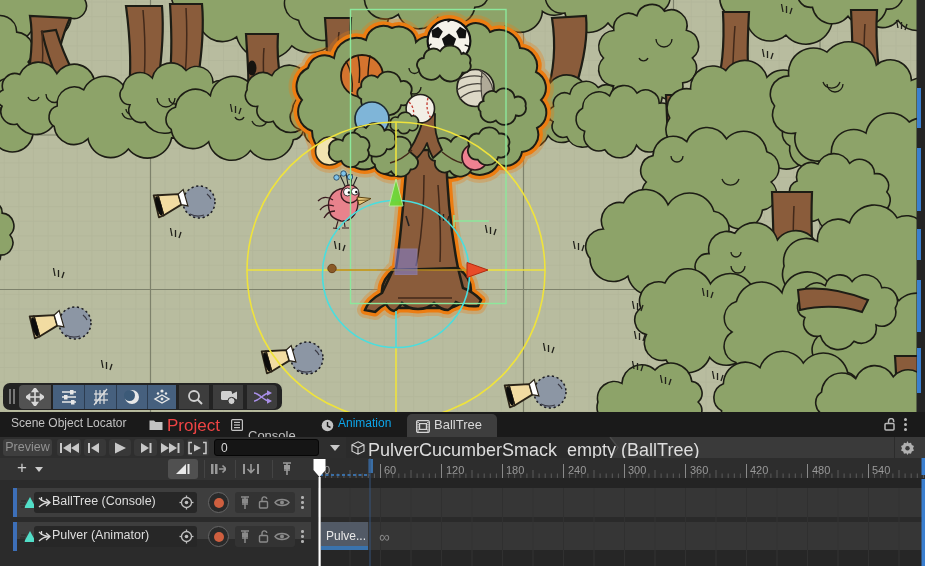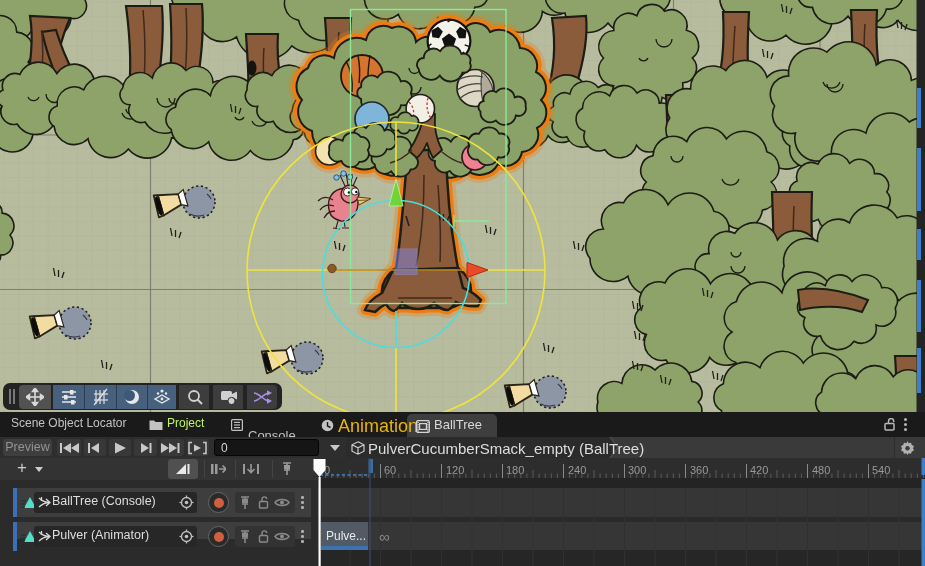--- a/index.html
+++ b/index.html
@@ -509,33 +509,33 @@
         <path d="M19,13 L14,10.2 L14,15.8 Z" fill="#a98fe8"></path>
       </svg>
 </div>
 
 <div style="position:absolute;left:0;top:412px;width:925px;height:25px;background:#1a1a1a">
   <div style="position:absolute;left:407px;top:2px;width:90px;height:23px;background:#3e3e3e;border-radius:5px 5px 0 0"></div>
   <div style="position:absolute;left:11px;top:4px;color:#c2c2c2;font-size:12px">Scene Object Locator</div>
   <svg width="14" height="12" viewBox="0 0 14 12" style="position:absolute;left:149px;top:7px">
     <path d="M0.5,1.5 L5,1.5 L6.5,3 L13.5,3 L13.5,11 L0.5,11 Z" fill="#c2c2c2"></path>
       </svg>
-  <div style="position:absolute;left:167px;top:4px;color:#bef264;font-size:12px">Project</div>
+  <div style="position:absolute;left:167px;top:4px;color:#ef4444;font-size:17px">Project</div>
   <svg width="12" height="12" viewBox="0 0 12 12" style="position:absolute;left:231px;top:7px">
     <rect x="0.6" y="0.6" width="10.8" height="10.8" rx="1" fill="none" stroke="#c2c2c2" stroke-width="1.2"></rect>
     <line x1="3" y1="3.4" x2="9" y2="3.4" stroke="#c2c2c2" stroke-width="1.2"></line>
     <line x1="3" y1="6" x2="9" y2="6" stroke="#c2c2c2" stroke-width="1.2"></line>
     <line x1="3" y1="8.6" x2="9" y2="8.6" stroke="#c2c2c2" stroke-width="1.2"></line>
       </svg>
   <div style="position:absolute;left:248px;top:16px;color:#c2c2c2;font-size:13px">Console</div>
   <svg width="13" height="13" viewBox="0 0 13 13" style="position:absolute;left:321px;top:7px">
     <circle cx="6.5" cy="6.5" r="5.8" fill="#c2c2c2"></circle>
     <path d="M6.5,3 L6.5,7 L9.5,8.5" stroke="#1a1a1a" stroke-width="1.4" fill="none"></path>
       </svg>
-  <div style="position:absolute;left:338px;top:4px;color:#eab308;font-size:18px">Animation</div>
+  <div style="position:absolute;left:338px;top:4px;color:#0ea5e9;font-size:12px">Animation</div>
   <svg width="14" height="13" viewBox="0 0 14 13" style="position:absolute;left:416px;top:8px">
         <rect x="0.7" y="0.7" width="12.6" height="11.6" rx="1.2" fill="none" stroke="#d5d5d5" stroke-width="1.3"></rect>
         <rect x="3.6" y="3.6" width="6.8" height="5.8" fill="none" stroke="#d5d5d5" stroke-width="1.2"></rect>
         <g fill="#d5d5d5">
           <circle cx="2.1" cy="2.6" r="0.75"></circle>
           <circle cx="2.1" cy="4.8" r="0.75"></circle>
           <circle cx="2.1" cy="7" r="0.75"></circle>
           <circle cx="2.1" cy="9.2" r="0.75"></circle>
           <circle cx="2.1" cy="11" r="0.75"></circle>
           <circle cx="11.9" cy="2.6" r="0.75"></circle>
@@ -587,21 +587,21 @@
   <div style="position:absolute;left:330px;top:8px;width:0;height:0;border-left:5px solid transparent;border-right:5px solid transparent;border-top:6px solid #c8c8c8"></div>
   <div style="position:absolute;left:346px;top:0;width:579px;height:21px;background:#2b2b2b"></div>
   <div style="position:absolute;left:604px;top:0;width:321px;height:21px;background:#3a3a3a"></div>
   <svg width="20" height="21" viewBox="0 0 20 21" style="position:absolute;left:600px;top:0">
     <path d="M0,0 L10,0 L18,10.5 L10,21 L0,21 Z" fill="#2b2b2b"></path>
     <path d="M10,0 L18,10.5 L10,21" fill="none" stroke="#4a4a4a" stroke-width="1.5"></path>
       </svg>
   <svg width="14" height="14" viewBox="0 0 14 14" style="position:absolute;left:351px;top:4px">
     <path d="M7,0.8 L13,3.8 L13,10.2 L7,13.2 L1,10.2 L1,3.8 Z M1,3.8 L7,6.8 L13,3.8 M7,6.8 L7,13.2" fill="none" stroke="#cccccc" stroke-width="1.2"></path>
       </svg>
-  <div style="position:absolute;left:368px;top:3px;color:#dddddd;font-size:15px">PulverCucumberSmack_empty (BallTree)</div>
+  <div style="position:absolute;left:368px;top:3px;color:#dddddd;font-size:18px">PulverCucumberSmack_empty (BallTree)</div>
   <div style="position:absolute;left:893.5px;top:0px;width:1px;height:21px;background:#2c2c2c"></div>
   <svg width="15" height="15" viewBox="0 0 15 15" style="position:absolute;left:900px;top:3px">
     <path d="M7.5,1 L8.6,3.2 L11,2.7 L11.8,5 L14,6 L13,8.3 L14,10.5 L11.8,11.5 L11,13.8 L8.6,13.3 L7.5,15 L6.4,13.3 L4,13.8 L3.2,11.5 L1,10.5 L2,8.3 L1,6 L3.2,5 L4,2.7 L6.4,3.2 Z" fill="#b0b0b0"></path>
     <circle cx="7.5" cy="8.2" r="2.2" fill="#3a3a3a"></circle>
       </svg>
 </div>
 <div style="position:absolute;left:0;top:458px;width:318px;height:108px;background:#2b2b2b"></div>
 
 <div style="position:absolute;left:0;top:458px;width:318px;height:22px;background:#333333">
   <div style="position:absolute;left:17px;top:3px;width:14px;height:14px;color:#cccccc;font-size:17px;line-height:14px">+</div>

